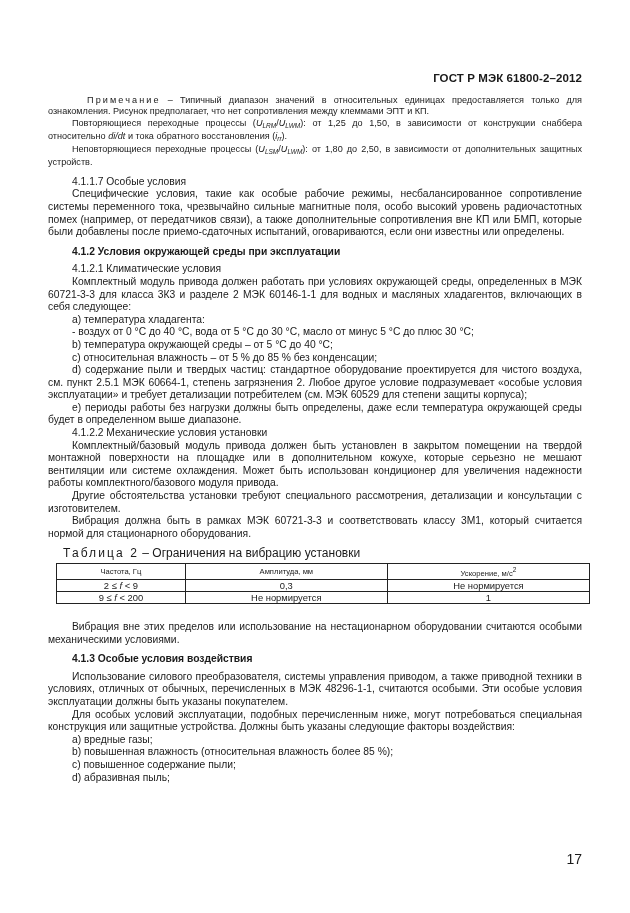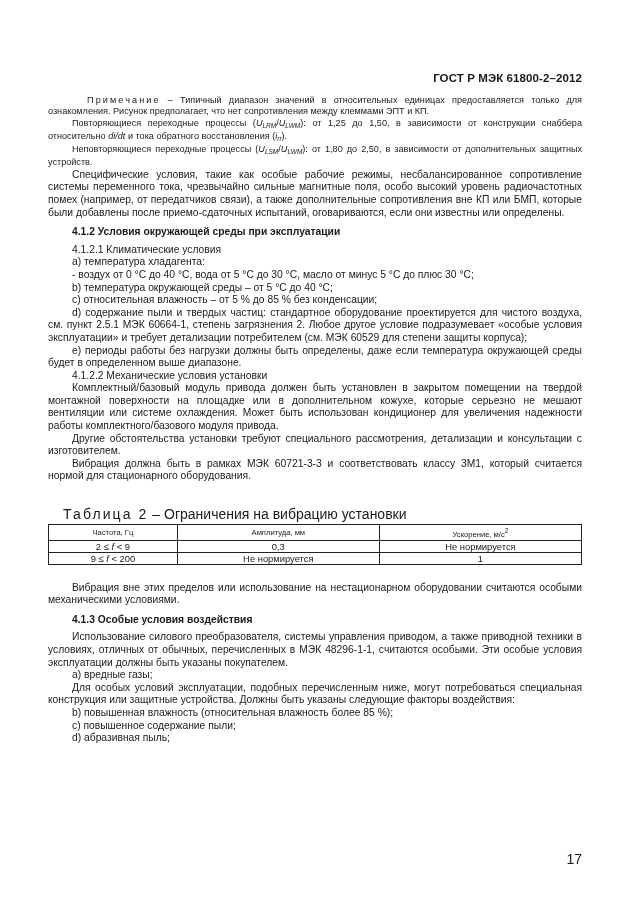--- a/index.html
+++ b/index.html
@@ -10,43 +10,45 @@
   .content { position: absolute; left: 48px; top: 95px; width: 534px; font-size: 10.3px; line-height: 12.6px; text-align: justify; }
   .small { font-size: 9.1px; line-height: 11.3px; }
   p { margin: 0; }
   .ind { text-indent: 24px; }
   .spaced { letter-spacing: 2.1px; padding-left: 15px; }
   .h { font-weight: bold; text-indent: 24px; margin-top: 7px; margin-bottom: 5px; }
   .gap { margin-top: 7px; }
   sub { font-size: 6.5px; vertical-align: -2px; }
   sup { font-size: 6.5px; vertical-align: 4px; }
   i { font-style: italic; }
-  .caption { font-size: 14px; margin-top: 25px; margin-bottom: 3px; }
-  table { border-collapse: collapse; width: 534px; font-size: 9.4px; }
+  .caption { font-size: 12px; margin-top: 7px; margin-bottom: 3px; }
+  table { border-collapse: collapse; width: 534px; font-size: 9.4px; margin-left: 8px; }
   td, th { border: 1px solid #222; text-align: center; padding: 0; height: 11px; line-height: 11px; font-weight: normal; }
   th { font-size: 7.6px; }
   .pagenum { position: absolute; right: 48px; top: 851px; font-size: 14px; }
 </style>
 </head>
 <body>
 
 <div class="page">
   <div class="header">ГОСТ Р МЭК 61800-2–2012</div>
 
   <div class="content">
     <div class="small">
       <p class="ind"><span class="spaced">Примечание</span><span> – Типичный диапазон значений в относительных единицах предоставляется только для ознакомления. Рисунок предполагает, что нет сопротивления между клеммами ЭПТ и КП.</span></p>
       <p class="ind"><span>Повторяющиеся переходные процессы (</span><i>U</i><sub><i>LRM</i></sub><span>/</span><i>U</i><sub><i>LWM</i></sub><span>): от 1,25 до 1,50, в зависимости от конструкции снаббера относительно </span><i>di/dt</i><span> и тока обратного восстановления (</span><i>i</i><sub><i>rr</i></sub><span>).</span></p>
       <p class="ind"><span>Неповторяющиеся переходные процессы (</span><i>U</i><sub><i>LSM</i></sub><span>/</span><i>U</i><sub><i>LWM</i></sub><span>): от 1,80 до 2,50, в зависимости от дополнительных защитных устройств.</span></p>
     </div>
 
+    <p class="ind gap">4.1.1.7 Особые условия</p>
     <p class="ind">Специфические условия, такие как особые рабочие режимы, несбалансированное сопротивление системы переменного тока, чрезвычайно сильные магнитные поля, особо высокий уровень радиочастотных помех (например, от передатчиков связи), а также дополнительные сопротивления вне КП или БМП, которые были добавлены после приемо-сдаточных испытаний, оговариваются, если они известны или определены.</p>
 
     <p class="h">4.1.2 Условия окружающей среды при эксплуатации</p>
     <p class="ind">4.1.2.1 Климатические условия</p>
+    <p class="ind">Комплектный модуль привода должен работать при условиях окружающей среды, определенных в МЭК 60721-3-3 для класса 3К3 и разделе 2 МЭК 60146-1-1 для водных и масляных хладагентов, включающих в себя следующее:</p>
     <p class="ind">а) температура хладагента:</p>
     <p class="ind">- воздух от 0 °С до 40 °С, вода от 5 °С до 30 °С, масло от минус 5 °С до плюс 30 °С;</p>
     <p class="ind">b) температура окружающей среды – от 5 °С до 40 °С;</p>
     <p class="ind">с) относительная влажность – от 5 % до 85 % без конденсации;</p>
     <p class="ind">d) содержание пыли и твердых частиц: стандартное оборудование проектируется для чистого воздуха, см. пункт 2.5.1 МЭК 60664-1, степень загрязнения 2. Любое другое условие подразумевает «особые условия эксплуатации» и требует детализации потребителем (см. МЭК 60529 для степени защиты корпуса);</p>
     <p class="ind">е) периоды работы без нагрузки должны быть определены, даже если температура окружающей среды будет в определенном выше диапазоне.</p>
     <p class="ind">4.1.2.2 Механические условия установки</p>
     <p class="ind">Комплектный/базовый модуль привода должен быть установлен в закрытом помещении на твердой монтажной поверхности на площадке или в дополнительном кожухе, которые серьезно не мешают вентиляции или системе охлаждения. Может быть использован кондиционер для увеличения надежности работы комплектного/базового модуля привода.</p>
     <p class="ind">Другие обстоятельства установки требуют специального рассмотрения, детализации и консультации с изготовителем.</p>
     <p class="ind">Вибрация должна быть в рамках МЭК 60721-3-3 и соответствовать классу 3М1, который считается нормой для стационарного оборудования.</p>
@@ -69,21 +71,21 @@
         <td>Не нормируется</td>
         <td>1</td>
       </tr>
     </tbody>
       </table>
 
     <p class="ind" style="margin-top:17px">Вибрация вне этих пределов или использование на нестационарном оборудовании считаются особыми механическими условиями.</p>
 
     <p class="h">4.1.3 Особые условия воздействия</p>
     <p class="ind">Использование силового преобразователя, системы управления приводом, а также приводной техники в условиях, отличных от обычных, перечисленных в МЭК 48296-1-1, считаются особыми. Эти особые условия эксплуатации должны быть указаны покупателем.</p>
+    <p class="ind">Для особых условий эксплуатации, подобных перечисленным ниже, могут потребоваться специальная конструкция или защитные устройства. Должны быть указаны следующие факторы воздействия:</p>
     <p class="ind">а) вредные газы;</p>
-    <p class="ind">Для особых условий эксплуатации, подобных перечисленным ниже, могут потребоваться специальная конструкция или защитные устройства. Должны быть указаны следующие факторы воздействия:</p>
     <p class="ind">b) повышенная влажность (относительная влажность более 85 %);</p>
     <p class="ind">с) повышенное содержание пыли;</p>
     <p class="ind">d) абразивная пыль;</p>
   </div>
 
   <div class="pagenum">17</div>
 </div>
 
 </body></html>

